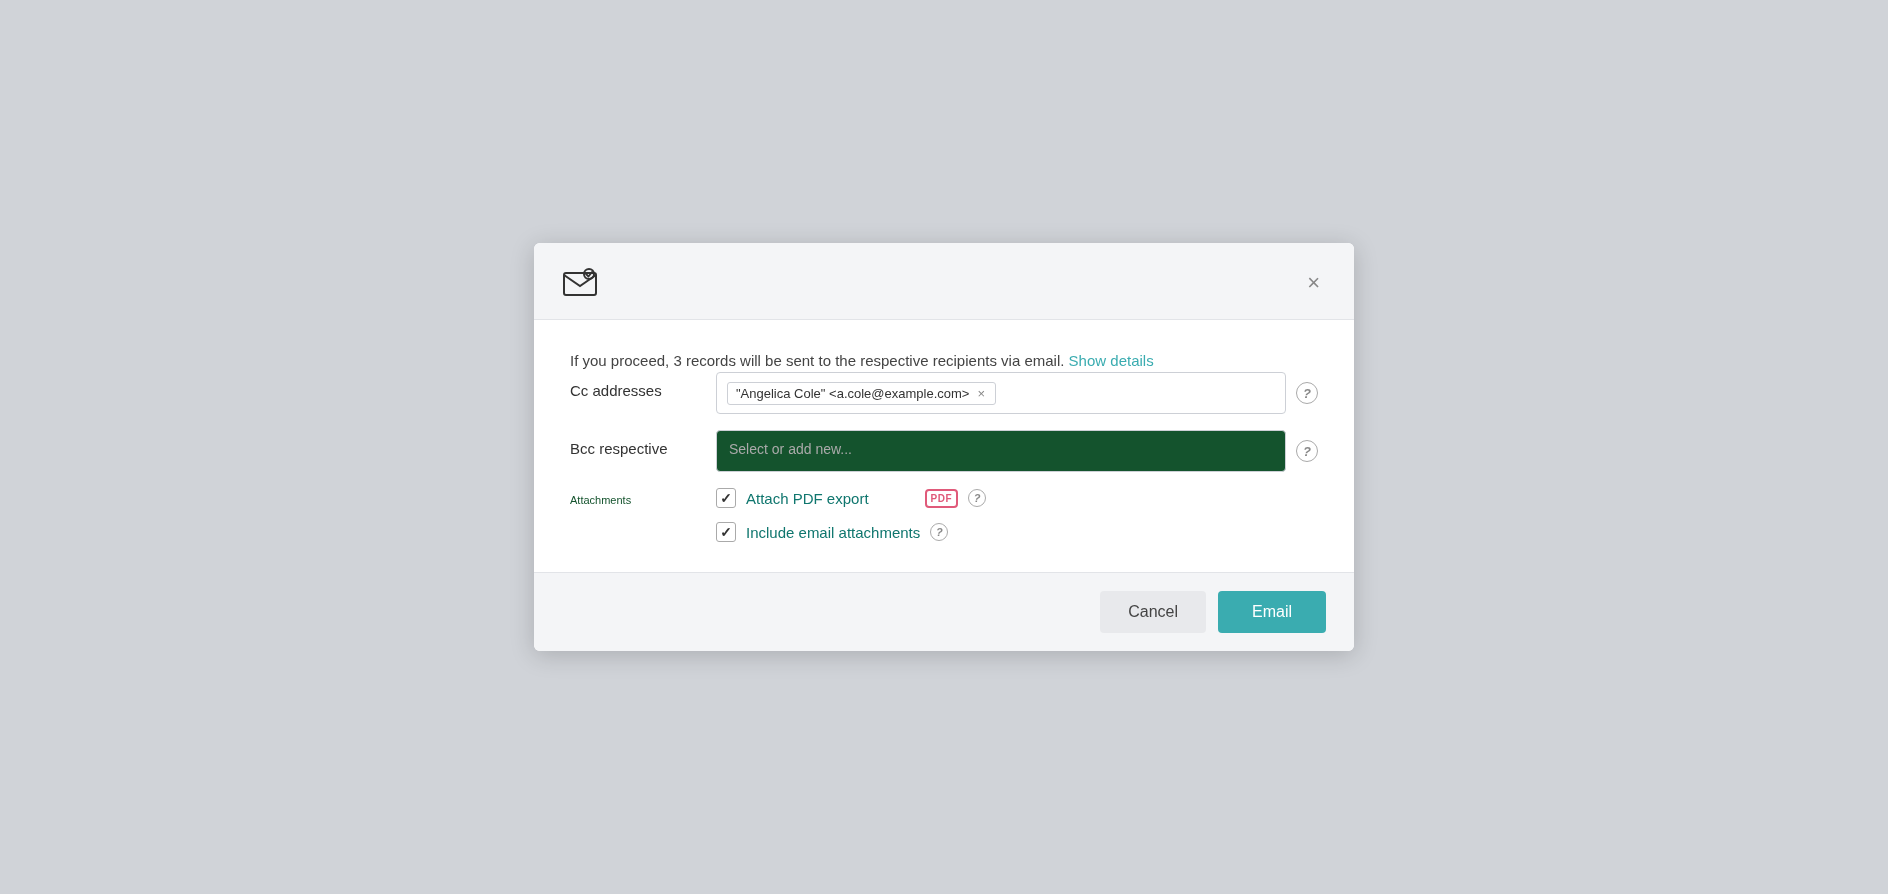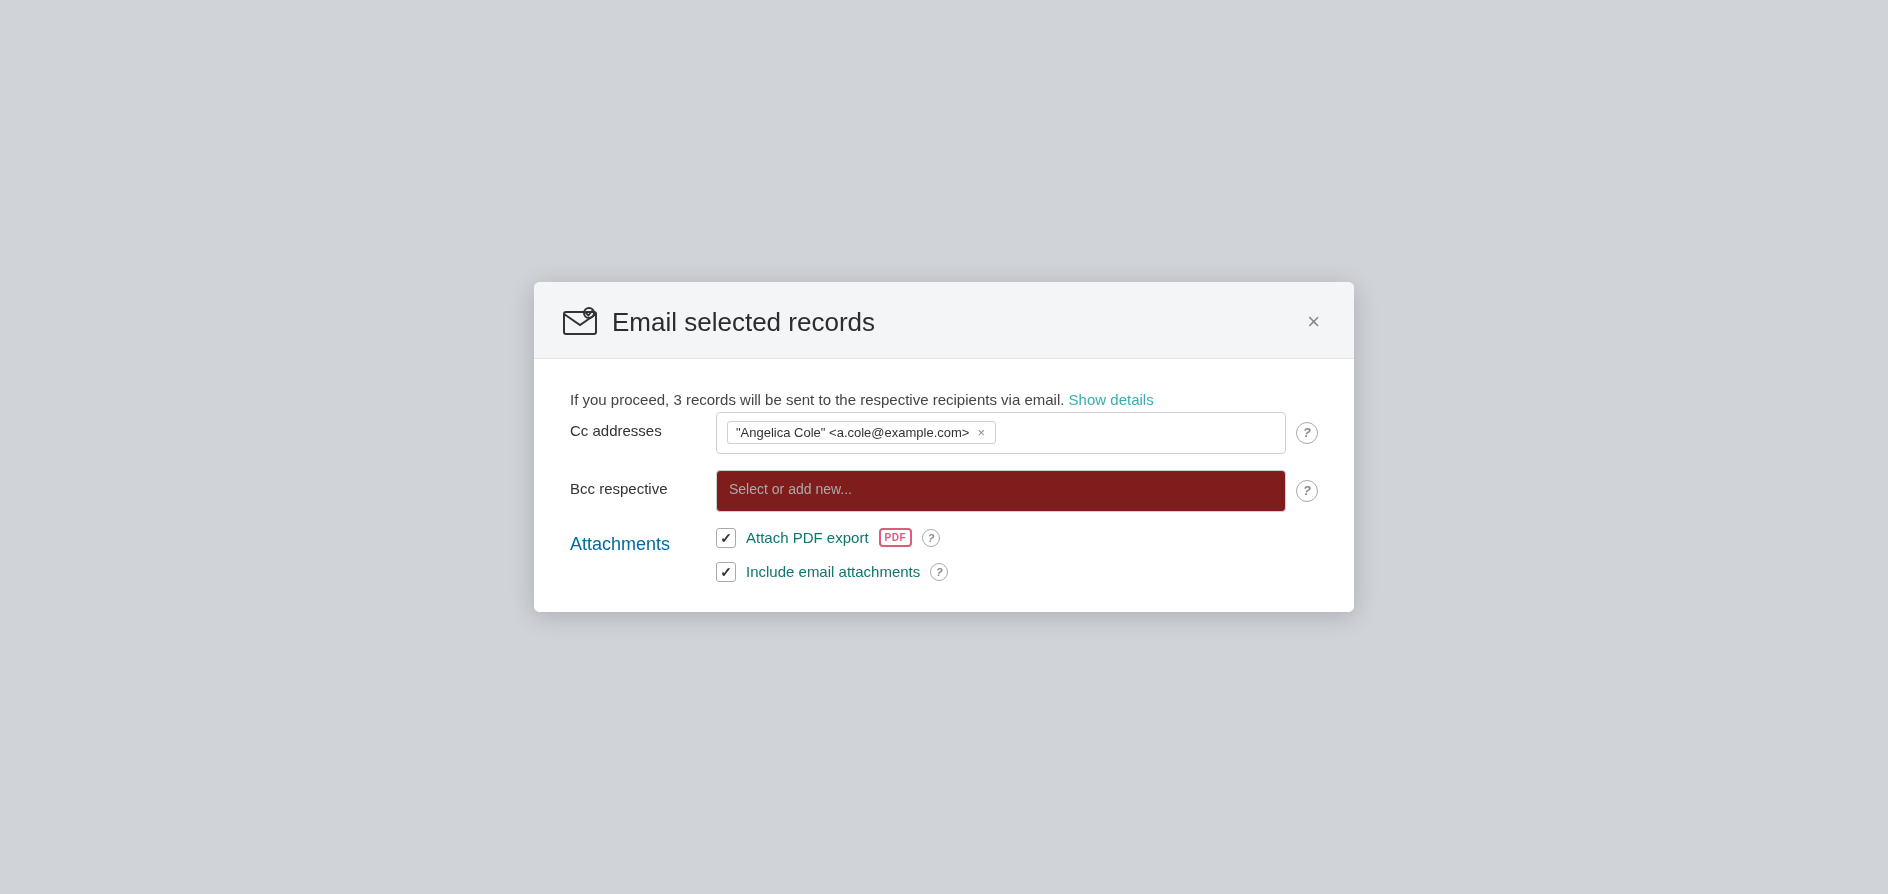--- a/index.html
+++ b/index.html
@@ -139,21 +139,21 @@
     }
 
     .placeholder-input {
       flex: 1;
       border: 1px solid #cdd0d6;
       border-radius: 4px;
       padding: 10px 12px;
       min-height: 42px;
       font-size: 14px;
       color: #aaa;
-      background: #7f1d1d;
+      background: #14532d;
       cursor: text;
     }
 
     .help-icon {
       width: 22px;
       height: 22px;
       border: 1.5px solid #aaa;
       border-radius: 50%;
       display: flex;
       align-items: center;
@@ -170,22 +170,22 @@
     .attachments-section {
       display: flex;
       align-items: flex-start;
       gap: 16px;
       margin-top: 8px;
     }
 
     .attach-label {
       width: 130px;
       min-width: 130px;
-      font-size: 18px;
-      color: #0369a1;
+      font-size: 11px;
+      color: #14532d;
       padding-top: 6px;
     }
 
     .checkboxes-area {
       display: flex;
       flex-direction: column;
       gap: 14px;
     }
 
     .checkbox-row {
@@ -231,20 +231,21 @@
     }
 
     .pdf-badge {
       border: 2px solid #e05a7a;
       border-radius: 4px;
       padding: 2px 4px;
       font-size: 10px;
       font-weight: 700;
       color: #e05a7a;
       letter-spacing: 0.5px;
+      margin-left: 46px;
     }
 
     .inline-help {
       width: 18px;
       height: 18px;
       border: 1.5px solid #aaa;
       border-radius: 50%;
       display: flex;
       align-items: center;
       justify-content: center;
@@ -295,21 +296,20 @@
   <div class="dialog-header">
     <div class="dialog-title-area">
       <div class="email-icon">
         <svg width="34" height="30" viewBox="0 0 34 30" fill="none" xmlns="http://www.w3.org/2000/svg">
           <rect x="1" y="5" width="32" height="22" rx="2" stroke="#333" stroke-width="2" fill="none"></rect>
           <path d="M1 7 L17 18 L33 7" stroke="#333" stroke-width="2" fill="none"></path>
           <circle cx="26" cy="6" r="5" fill="none" stroke="#333" stroke-width="2"></circle>
           <path d="M23 6 L25.5 8.5 L29 4" stroke="#333" stroke-width="1.8" fill="none" stroke-linecap="round" stroke-linejoin="round"></path>
         </svg>
       </div>
-      <span class="dialog-title">Email selected records</span>
     </div>
     <button class="close-btn">×</button>
   </div>
 
   <div class="dialog-body">
 
     <div class="info-text">
       <span>If you proceed, 3 records will be sent to the respective recipients via email.</span>
       <a href="#">Show details</a>
     </div>
@@ -366,13 +366,17 @@
           <div class="inline-help">
             <span>?</span>
           </div>
         </div>
 
       </div>
     </div>
 
   </div>
 
+  <div class="dialog-footer">
+    <button class="btn-cancel">Cancel</button>
+    <button class="btn-email">Email</button>
+  </div>
 </div>
 
 </body></html>

